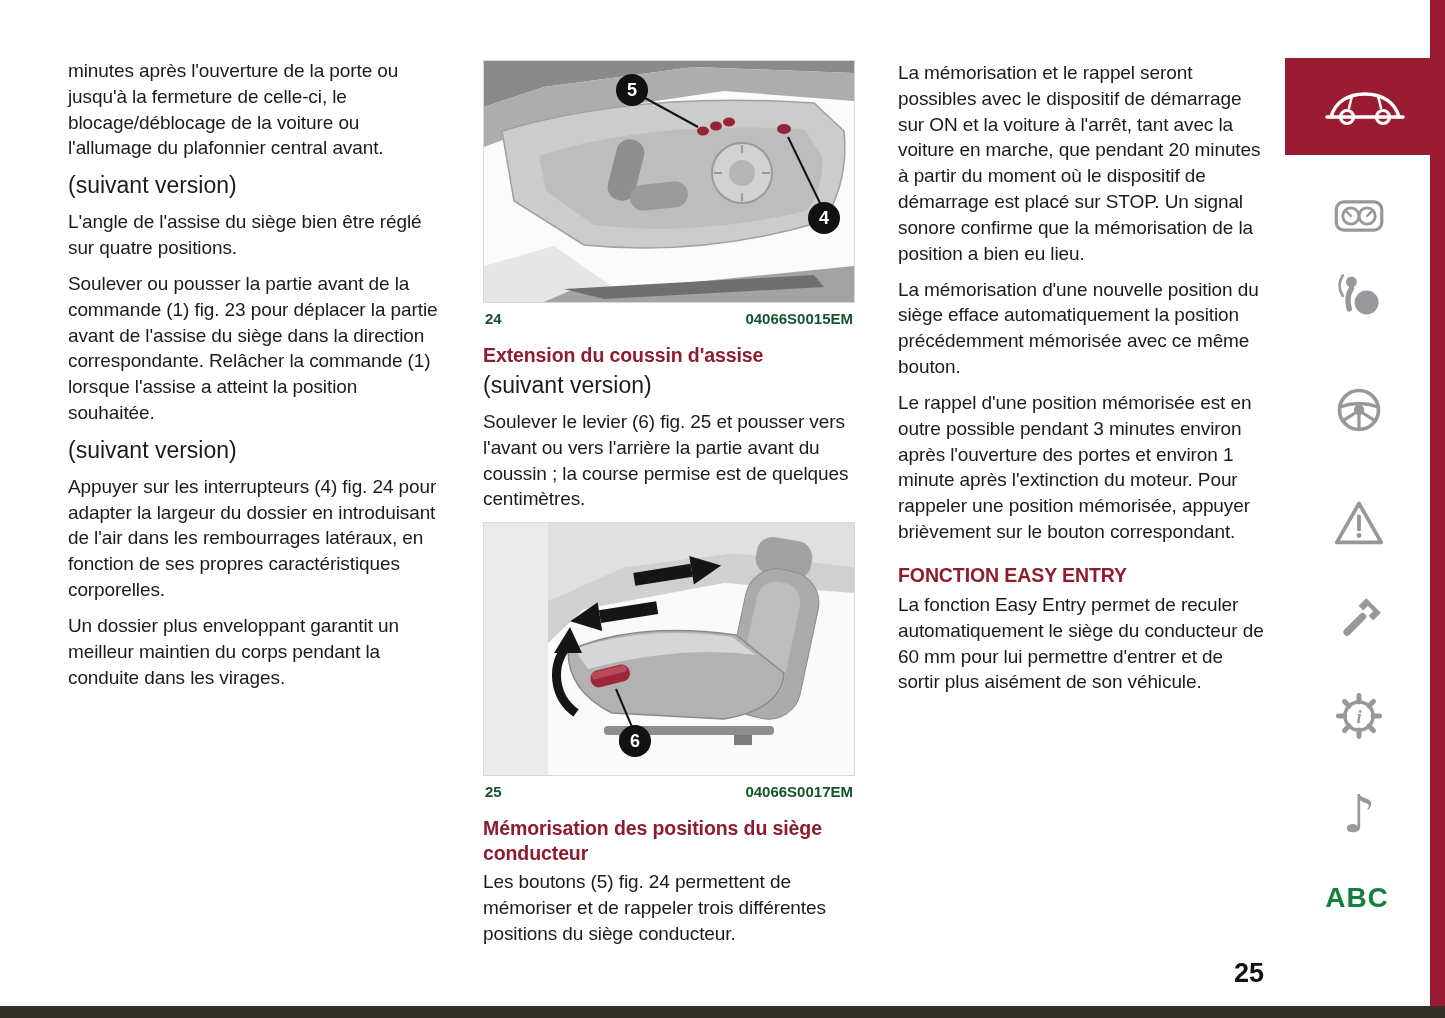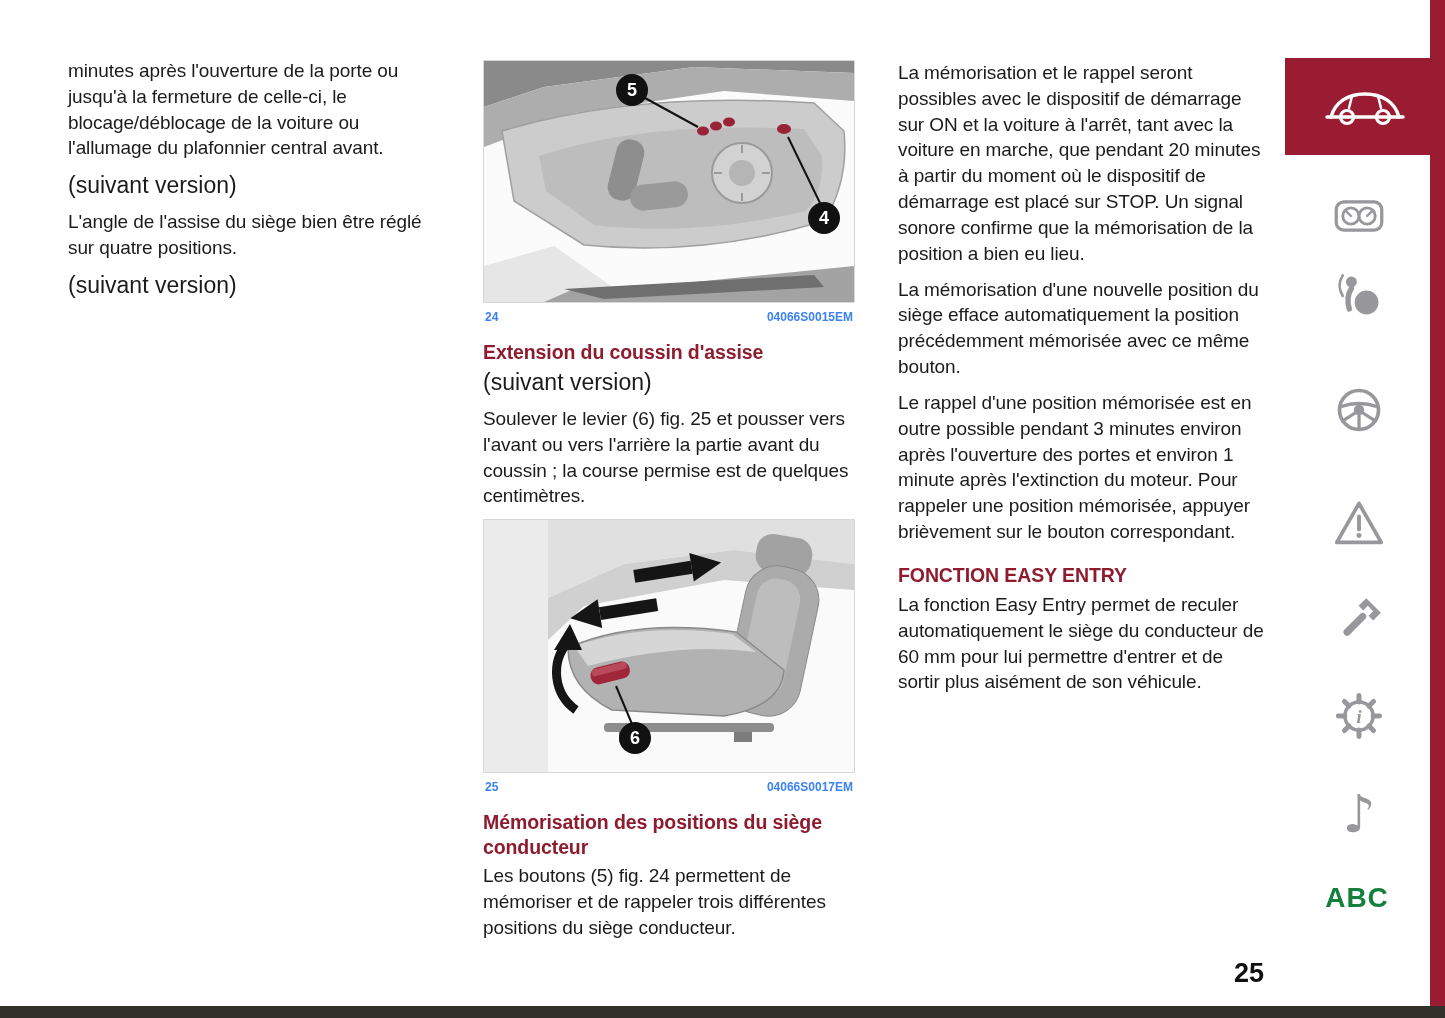--- a/index.html
+++ b/index.html
@@ -20,21 +20,21 @@
     margin:18px 0 3px 0;letter-spacing:-0.1px;
   }
   .h-sec.first{margin-top:16px;}
   .figure{
     border:1px solid #d8d8d8;background:#fbfbfb;width:100%;
     box-sizing:border-box;overflow:hidden;
   }
   .figure svg{display:block;}
   .fig-caption{
     display:flex;justify-content:space-between;align-items:baseline;
-    font-size:12px;font-weight:bold;margin:7px 2px 16px 2px;color:#3b82f6;
+    font-size:15px;font-weight:bold;margin:7px 2px 16px 2px;color:#14532d;
   }
   .callout-text{font-family:"Liberation Sans", sans-serif;}
   
   .side-strip{position:absolute;right:0;top:0;width:15px;height:1006px;background:#9a1c33;}
   .bottom-bar{position:absolute;left:0;bottom:0;width:1445px;height:12px;background:#33302c;}
   .tab-car{
     position:absolute;right:0;top:58px;width:160px;height:97px;background:#9a1c33;
     display:flex;align-items:center;justify-content:center;cursor:pointer;
   }
   .side-icon{
@@ -52,21 +52,24 @@
 </style>
 </head>
 <body>
 
 <div class="page">
 
   <section class="col col-left">
     <p class="para">minutes après l'ouverture de la porte ou jusqu'à la fermeture de celle-ci, le blocage/déblocage de la voiture ou l'allumage du plafonnier central avant.</p>
     <p class="sub-note">(suivant version)</p>
     <p class="para">L'angle de l'assise du siège bien être réglé sur quatre positions.</p>
+    <p class="para">Soulever ou pousser la partie avant de la commande (1) fig. 23 pour déplacer la partie avant de l'assise du siège dans la direction correspondante. Relâcher la commande (1) lorsque l'assise a atteint la position souhaitée.</p>
     <p class="sub-note">(suivant version)</p>
+    <p class="para">Appuyer sur les interrupteurs (4) fig. 24 pour adapter la largeur du dossier en introduisant de l'air dans les rembourrages latéraux, en fonction de ses propres caractéristiques corporelles.</p>
+    <p class="para">Un dossier plus enveloppant garantit un meilleur maintien du corps pendant la conduite dans les virages.</p>
   </section>
 
   <section class="col col-mid">
 
     <figure class="figure" style="margin:0;">
       <svg viewBox="0 0 370 241" width="370" height="241">
         <rect x="0" y="0" width="370" height="241" fill="#fbfbfb"></rect>
         <polygon points="0,0 370,0 370,12 210,6 60,26 0,46" fill="#8a8a8a"></polygon>
         <polygon points="0,46 60,26 210,6 370,12 370,40 240,30 90,52 0,86" fill="#adadad"></polygon>
         <path d="M18 70 Q150 30 330 42 L360 70 Q365 120 340 160 Q220 196 100 184 L30 140 Z" fill="#cccccc" stroke="#a0a0a0" stroke-width="1.5"></path>

